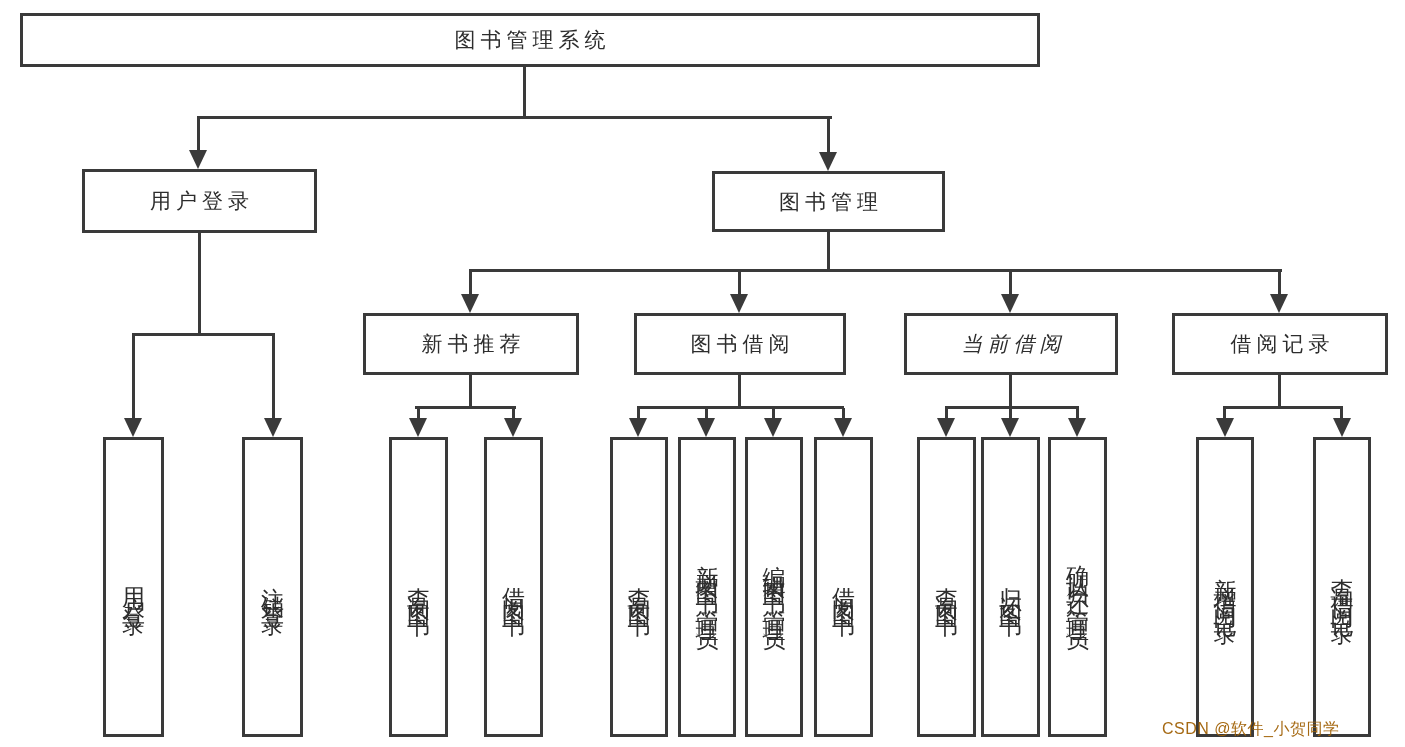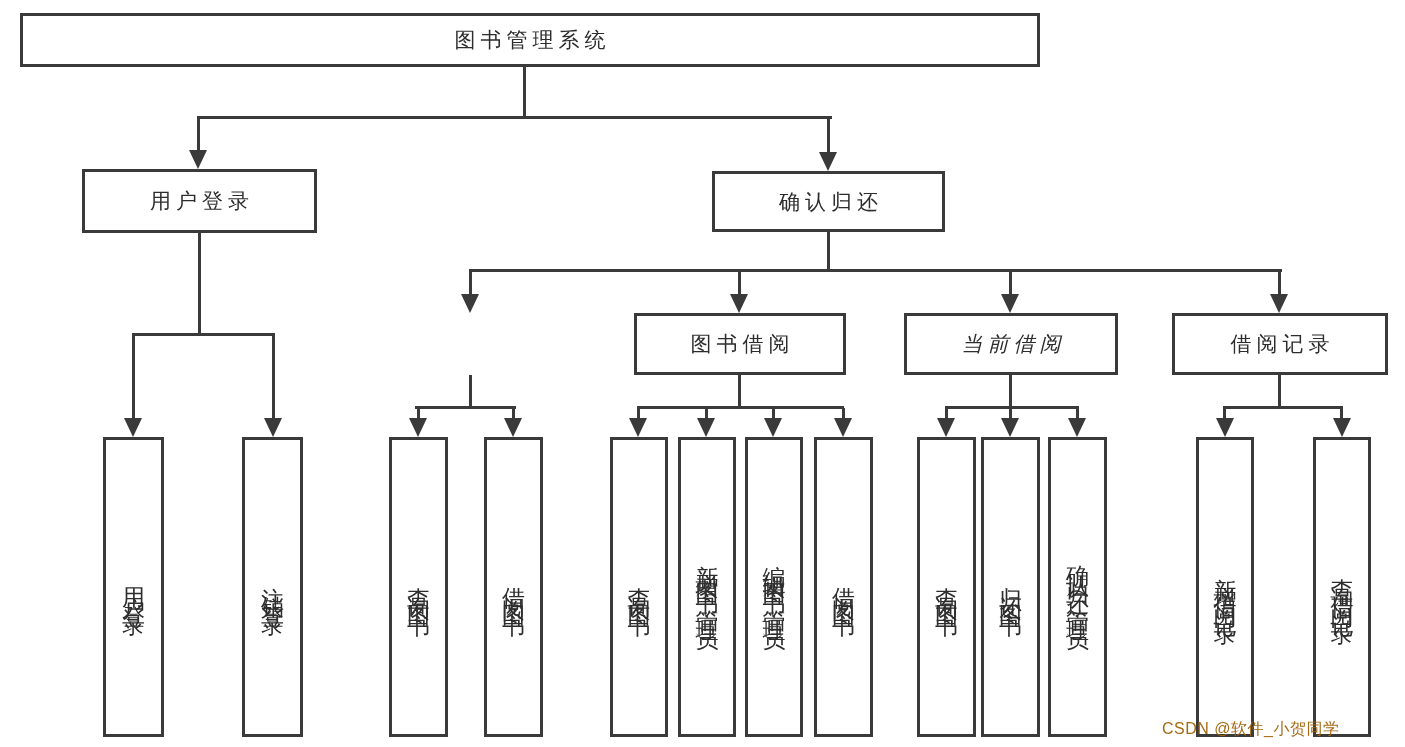--- a/index.html
+++ b/index.html
@@ -101,23 +101,26 @@
   <div class="arw" style="left:1333px;top:418px;"></div>
 
   <div class="hbox" style="left:20px;top:13px;width:1020px;height:54px;">
     <span class="lbl">图书管理系统</span>
   </div>
 
   <div class="hbox" style="left:82px;top:169px;width:235px;height:64px;">
     <span class="lbl">用户登录</span>
   </div>
   <div class="hbox" style="left:712px;top:171px;width:233px;height:61px;">
-    <span class="lbl">确认归还</span>
+    <span class="lbl">图书管理</span>
   </div>
 
+  <div class="hbox" style="left:363px;top:313px;width:216px;height:62px;">
+    <span class="lbl">新书推荐</span>
+  </div>
   <div class="hbox" style="left:634px;top:313px;width:212px;height:62px;text-align:center;">
     <span class="lbl">图书借阅</span>
   </div>
   <div class="hbox" style="left:904px;top:313px;width:214px;height:62px;font-style:italic;">
     <span class="lbl">当前借阅</span>
   </div>
   <div class="hbox" style="left:1172px;top:313px;width:216px;height:62px;">
     <span class="lbl">借阅记录</span>
   </div>
 

